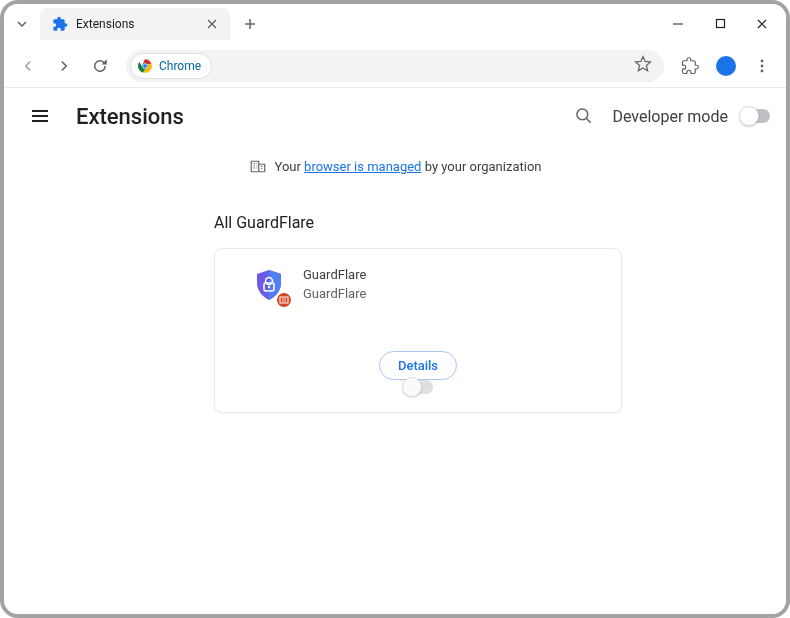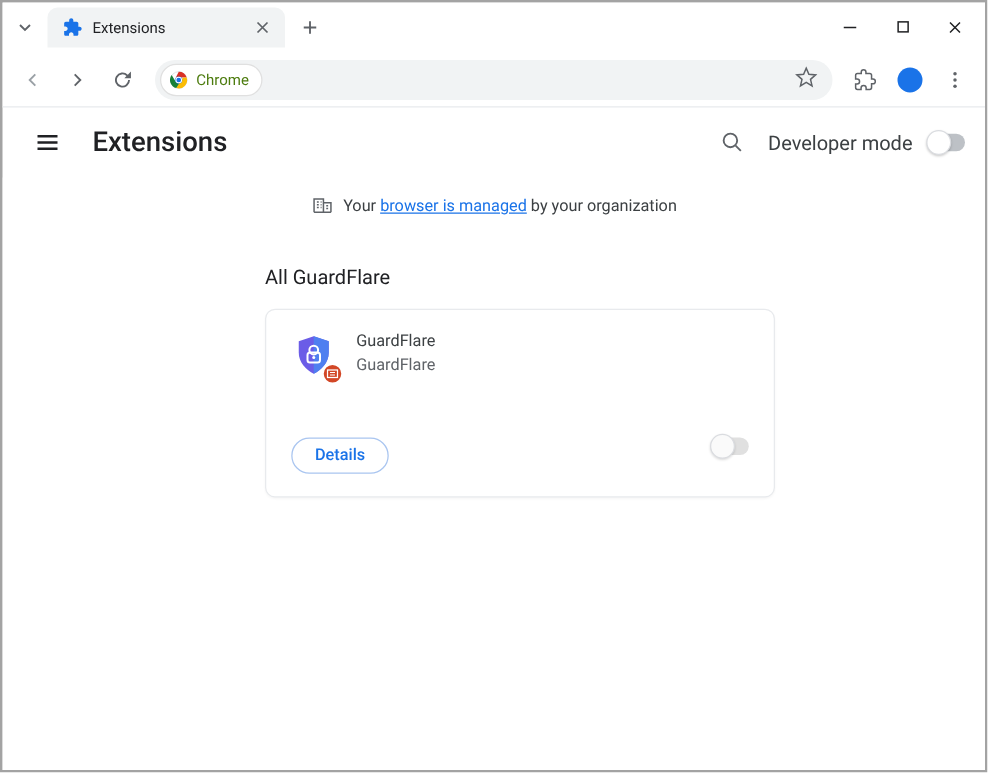--- a/index.html
+++ b/index.html
@@ -3,66 +3,66 @@
 <meta charset="utf-8">
 <style>
 * { box-sizing: border-box; margin: 0; padding: 0; font-family: "Segoe UI", Roboto, Arial, sans-serif; }
 body { width: 790px; height: 618px; background: #fff; position: relative; overflow: hidden; }
 
 
 .watermark { position: absolute; inset: 0; pointer-events: none; z-index: 0; opacity: 0.08; }
 .watermark svg { width: 100%; height: 100%; }
 
 
-.window { position: absolute; inset: 0; border: 2px solid #a3a3a3; border-radius: 0; background: #fff; display: flex; flex-direction: column; overflow: hidden; z-index: 1; }
+.window { position: absolute; inset: 0; border: 4px solid #a3a3a3; border-radius: 18px; background: #fff; display: flex; flex-direction: column; overflow: hidden; z-index: 1; }
 
 
 .titlebar { height: 40px; background: #fff; display: flex; align-items: center; padding: 0 4px; border-bottom: 1px solid rgba(0,0,0,0); }
 .dropdown-btn { width: 28px; height: 28px; display: flex; align-items: center; justify-content: center; }
 .tab { display: flex; align-items: center; background: #f1f3f4; height: 32px; padding: 0 10px 0 12px; border-radius: 8px 8px 0 0; margin-left: 4px; min-width: 190px; gap: 8px; }
 .tab-icon svg { display: block; }
 .tab-title { font-size: 12px; color: #202124; flex: 1; }
 .tab-close { width: 16px; height: 16px; display: flex; align-items: center; justify-content: center; }
 .newtab { width: 28px; height: 28px; display: flex; align-items: center; justify-content: center; margin-left: 6px; }
 .win-controls { margin-left: auto; display: flex; gap: 2px; }
 .win-btn { width: 40px; height: 34px; display: flex; align-items: center; justify-content: center; }
 
 
 .toolbar { height: 44px; background: #fff; display: flex; align-items: center; padding: 0 8px; gap: 4px; border-bottom: 1px solid #e8eaed; }
 .nav-btn { width: 32px; height: 32px; display: flex; align-items: center; justify-content: center; border-radius: 50%; }
 .nav-btn.disabled svg { stroke: #b0b0b0; }
 .omnibox { flex: 1; height: 32px; background: #f1f3f4; border-radius: 16px; display: flex; align-items: center; padding: 0 12px 0 4px; margin: 0 6px; gap: 6px; }
 .chrome-chip { display: flex; align-items: center; gap: 6px; background: #fff; border-radius: 14px; padding: 3px 10px 3px 6px; height: 26px; border: 1px solid #e0e0e0; }
-.chrome-chip-text { font-size: 12px; color: #4d7c0f; }
+.chrome-chip-text { font-size: 12px; color: #0369a1; }
 .url-text { font-size: 14px; color: #5f6368; }
 .omnibox-right { margin-left: auto; display: flex; align-items: center; gap: 8px; }
 .tb-icon { width: 32px; height: 32px; display: flex; align-items: center; justify-content: center; }
 
 
 .app-header { height: 56px; display: flex; align-items: center; padding: 0 16px; gap: 16px; }
 .menu-btn { width: 40px; height: 40px; display: flex; align-items: center; justify-content: center; }
 .page-title { font-size: 22px; color: #202124; font-weight: 500; }
 .header-right { margin-left: auto; display: flex; align-items: center; gap: 12px; }
 .dev-label { font-size: 16px; color: #3c4043; }
 .toggle { width: 30px; height: 14px; background: #bdc1c6; border-radius: 8px; position: relative; }
 .toggle::after { content: ""; position: absolute; left: -1px; top: -3px; width: 18px; height: 18px; background: #fff; border: 1px solid #dadce0; border-radius: 50%; box-shadow: 0 1px 2px rgba(0,0,0,0.2); }
 
 
 .content { flex: 1; background: #fff; position: relative; overflow: auto; }
 .banner { display: flex; justify-content: center; align-items: center; gap: 8px; padding: 12px 0; font-size: 13px; color: #3c4043; }
 .banner a { color: #1a73e8; text-decoration: underline; }
 .section { margin: 24px 0 0 210px; }
 .section-title { font-size: 16px; color: #202124; margin-bottom: 16px; }
-.ext-card { width: 408px; border: 1px solid #e8eaed; border-radius: 8px; padding: 18px 20px; background: #fff; box-shadow: 0 1px 2px rgba(0,0,0,0.04); }
+.ext-card { width: 408px; border: 1px solid #e8eaed; border-radius: 8px; padding: 18px 36px; background: #fff; box-shadow: 0 1px 2px rgba(0,0,0,0.04); }
 .ext-top { display: flex; gap: 16px; }
 .ext-icon { width: 36px; height: 36px; position: relative; }
 .ext-icon-badge { position: absolute; right: -6px; bottom: -6px; width: 18px; height: 18px; background: #d24726; border-radius: 50%; display: flex; align-items: center; justify-content: center; border: 2px solid #fff; }
 .ext-name { font-size: 13px; color: #3c4043; }
 .ext-desc { font-size: 13px; color: #5f6368; margin-top: 4px; }
-.ext-bottom { display: flex; justify-content: space-between; margin-top: 48px; }
+.ext-bottom { display: flex; align-items: center; justify-content: space-between; margin-top: 48px; flex-direction: column; }
 .details-btn { border: 1px solid #a9c5f0; color: #1a73e8; background: #fff; font-size: 13px; padding: 6px 18px; border-radius: 16px; font-weight: 500; }
 .ext-toggle { width: 30px; height: 14px; background: #e0e0e0; border-radius: 8px; position: relative; }
 .ext-toggle::after { content: ""; position: absolute; left: -1px; top: -3px; width: 18px; height: 18px; background: #fafafa; border: 1px solid #dadce0; border-radius: 50%; box-shadow: 0 1px 2px rgba(0,0,0,0.15); }
 
 .profile-dot { width: 20px; height: 20px; background: #1a73e8; border-radius: 50%; }
 </style>
 </head>
 <body>
 
 <div class="watermark">

